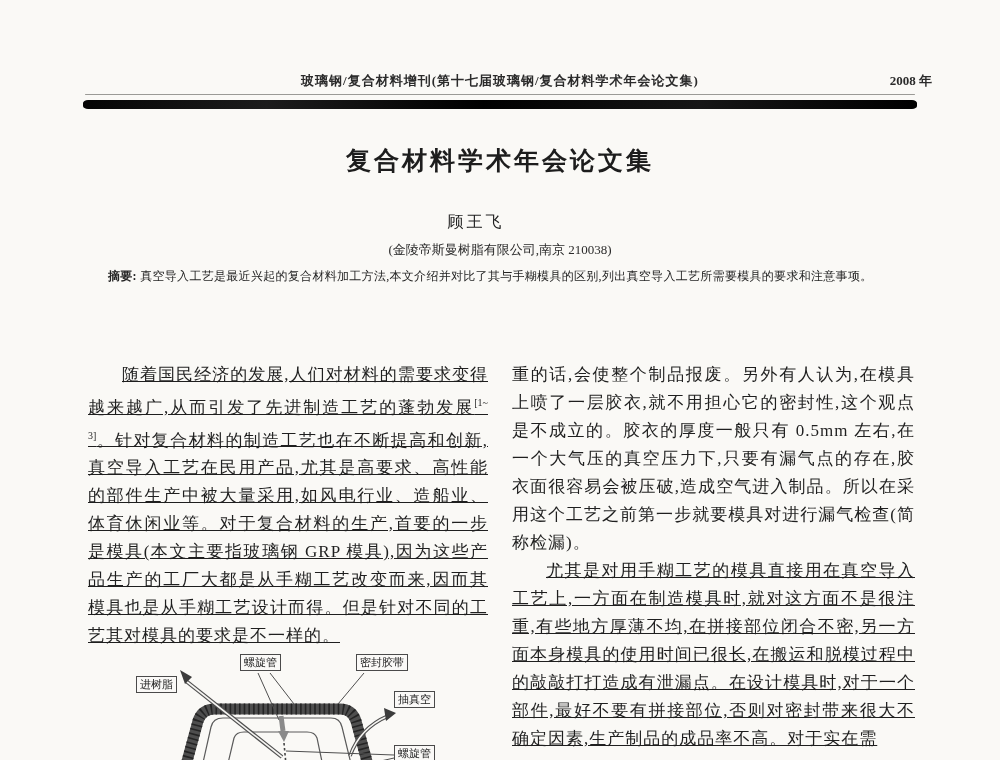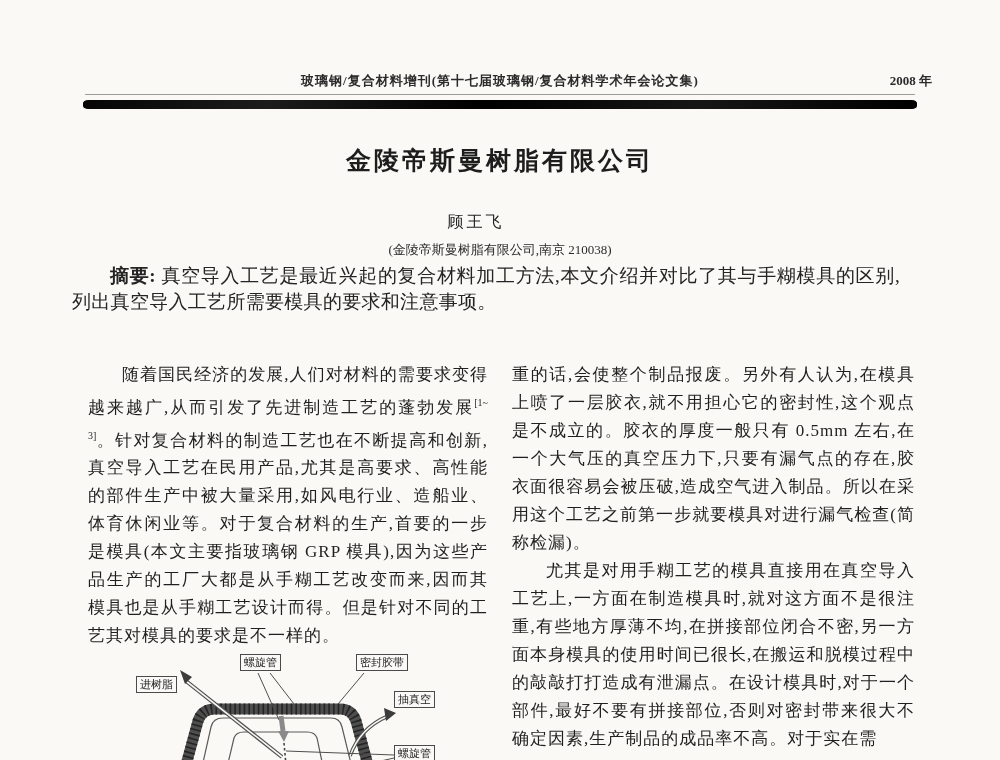--- a/index.html
+++ b/index.html
@@ -17,29 +17,29 @@
   .rule-thick{top:100px;left:83px;width:834px;height:9px;border-radius:5px/3px;
     background:linear-gradient(90deg,#050505 0%,#1c1c1c 22%,#000 48%,#161616 74%,#000 100%);}
   
   .title{top:144px;left:0;width:1000px;text-align:center;
     font-family:"Liberation Sans",sans-serif;font-weight:bold;
     font-size:25px;letter-spacing:3px;color:#1d1d1d;}
   .author{top:212px;left:0;width:952px;text-align:center;
     font-size:16px;letter-spacing:3px;color:#222;}
   .affil{top:241px;left:0;width:1000px;text-align:center;font-size:13px;color:#2a2a2a;}
   
-  .abstract{top:263px;left:72px;width:828px;font-size:19px;line-height:26px;
+  .abstract{top:263px;left:84px;width:828px;font-size:12px;line-height:26px;
     text-align:justify;text-indent:2em;word-break:break-all;letter-spacing:0.3px;}
   .kw{top:315px;left:88px;width:828px;font-size:13.5px;text-indent:2em;letter-spacing:0.3px;}
   .blab{font-weight:bold;}
   
   .col{top:361px;width:400px;font-size:17px;line-height:28px;
     text-align:justify;word-break:break-all;letter-spacing:1px;color:#1f1f1f;}
   .col p{margin:0;}
-  .col p.ind{text-indent:2em;}
+  .col p.ind{text-indent:2em;text-decoration:underline;}
   .col-l{left:88px;}
   .col-r{left:512px;width:403px;}
   sup{font-size:10px;letter-spacing:0;}
   
   .fig{top:646px;left:88px;width:400px;height:130px;}
   .fig svg{position:absolute;top:0;left:0;}
   .flab{position:absolute;border:1px solid #4a4a4a;background:rgba(250,249,246,.92);
     font-size:11px;line-height:15px;padding:0 3px;color:#222;white-space:nowrap;
     font-family:"Liberation Serif",serif;text-align:right;}
   .flab-spiral-top{left:152px;top:8px;}
@@ -51,21 +51,21 @@
 </head>
 <body>
 
 <div class="page">
 
   <div class="abs hdr-journal">玻璃钢/复合材料增刊(第十七届玻璃钢/复合材料学术年会论文集)</div>
   <div class="abs hdr-year">2008 年</div>
   <div class="abs rule-thin"></div>
   <div class="abs rule-thick"></div>
 
-  <div class="abs title">金陵帝斯曼树脂有限公司</div>
+  <div class="abs title">复合材料学术年会论文集</div>
   <div class="abs author">顾王飞</div>
   <div class="abs affil">(金陵帝斯曼树脂有限公司,南京  210038)</div>
 
   <div class="abs abstract">
     <span class="blab">摘要:</span>
     <span>真空导入工艺是最近兴起的复合材料加工方法,本文介绍并对比了其与手糊模具的区别,列出真空导入工艺所需要模具的要求和注意事项。</span>
   </div>
 
 
   <div class="abs col col-l">

